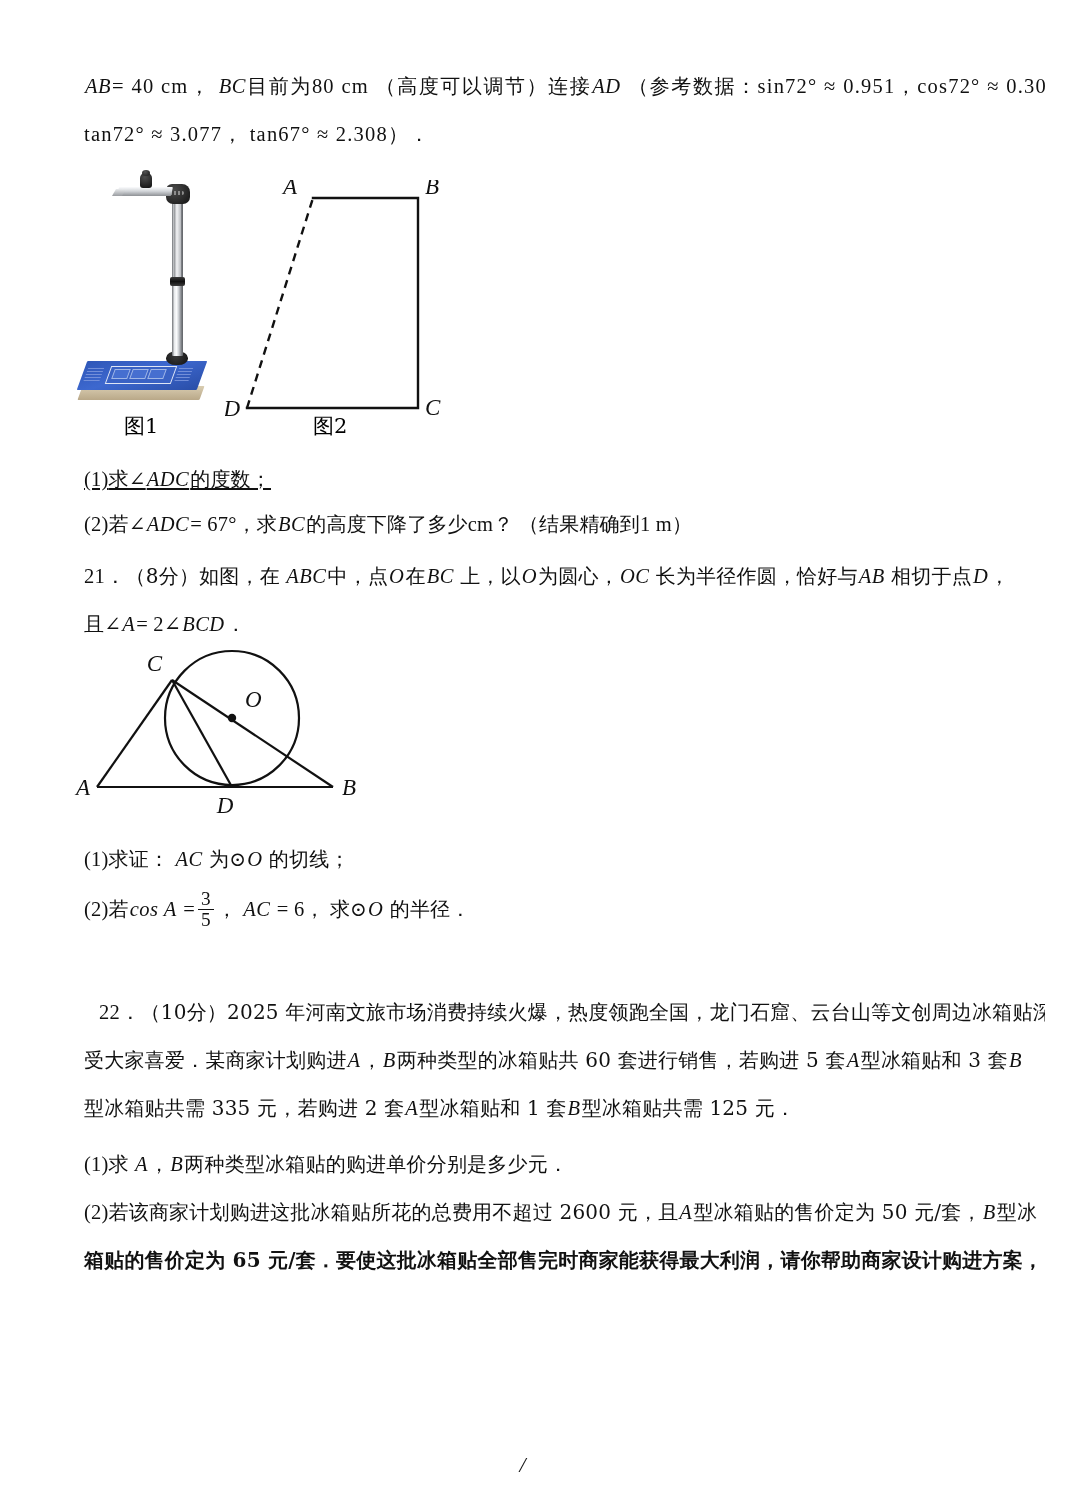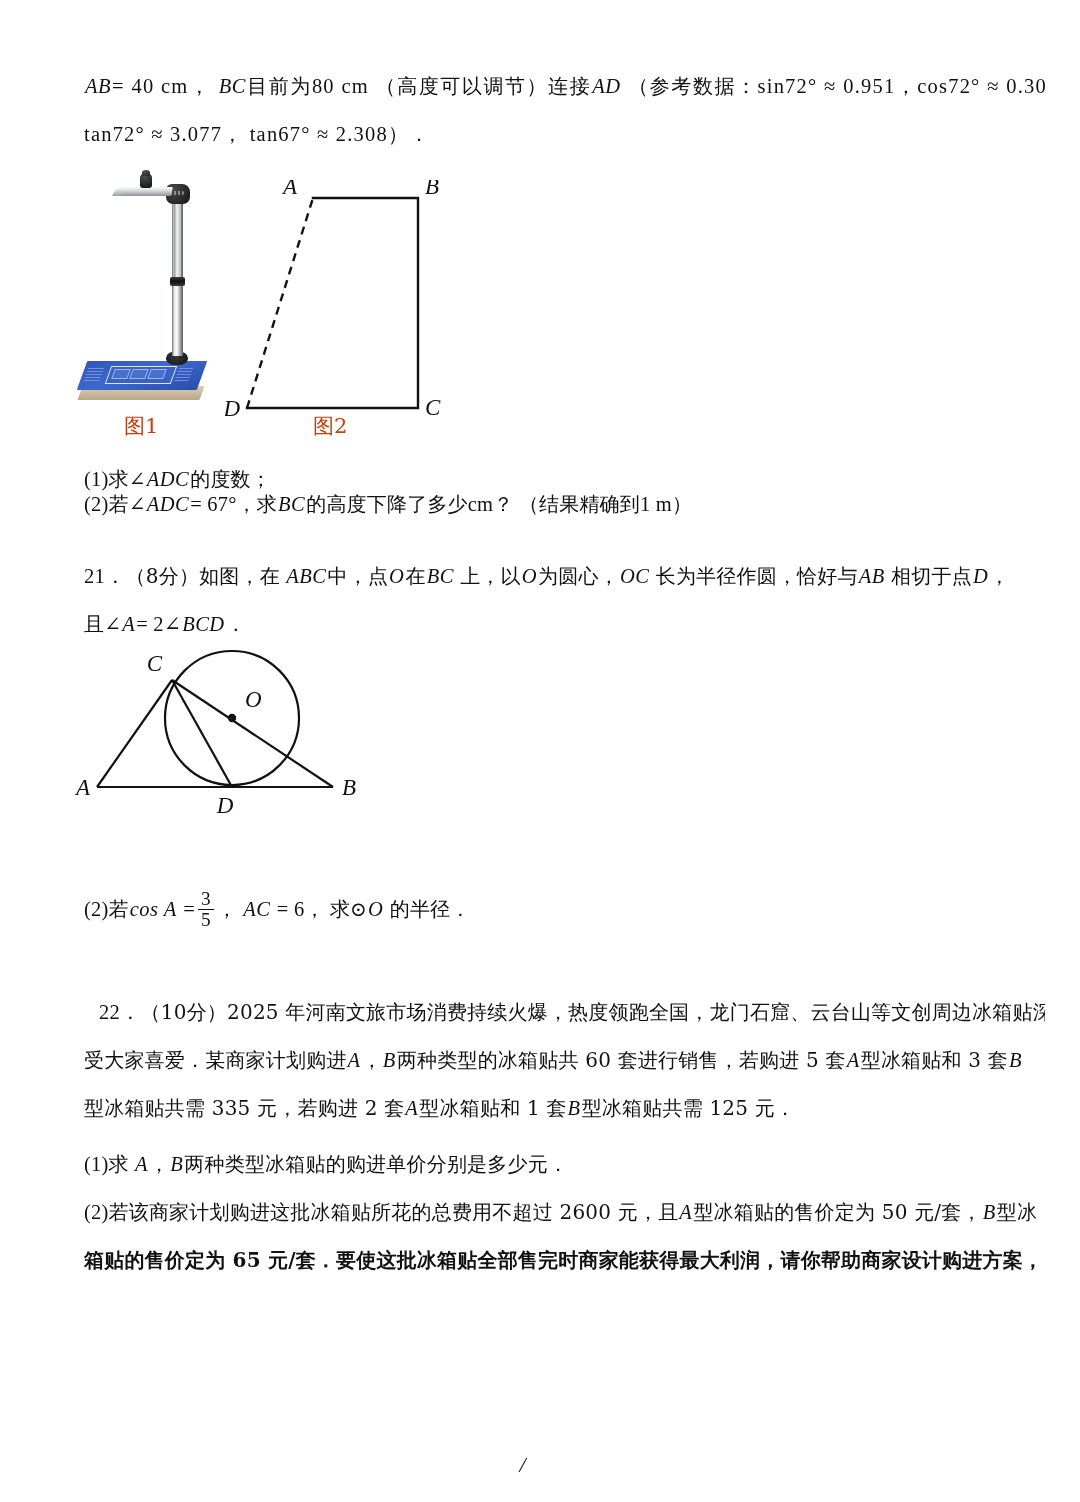--- a/index.html
+++ b/index.html
@@ -56,21 +56,21 @@
     font-size: 0.94em;
     margin: 0 3px;
   }
   .frac .num { display: block; padding: 0 3px; }
   .frac .den { display: block; padding: 0 3px; border-top: 1.4px solid #111; }
 
   .caption {
     position: absolute;
     font-family: "DejaVu Serif", "Liberation Serif", serif;
     font-size: 21px;
-    color: #c2410c;
+    color: #000000;
     white-space: nowrap;
   }
 
   
   .doccam { position: absolute; left: 78px; top: 170px; width: 132px; height: 248px; }
   .dc-base-edge {
     position: absolute; left: 2px; top: 216px; width: 122px; height: 14px;
     background: linear-gradient(#d9cdb2, #b9a888);
     transform: skewX(-20deg);
     border-radius: 1px;
@@ -212,25 +212,25 @@
     <polyline points="88,18 193,18 193,228 22,228" fill="none" stroke="#111111" stroke-width="2.4" stroke-linejoin="miter" stroke-linecap="square"></polyline>
 
     <line x1="22" y1="228" x2="88" y2="18" stroke="#111111" stroke-width="2.4" stroke-dasharray="8,6" stroke-linecap="butt"></line>
     <text x="72" y="14" font-family="Liberation Serif, serif" font-size="23" font-style="italic" text-anchor="end" fill="#111">A</text>
     <text x="200" y="14" font-family="Liberation Serif, serif" font-size="23" font-style="italic" fill="#111">B</text>
     <text x="200" y="235" font-family="Liberation Serif, serif" font-size="23" font-style="italic" fill="#111">C</text>
     <text x="15" y="236" font-family="Liberation Serif, serif" font-size="23" font-style="italic" text-anchor="end" fill="#111">D</text>
   </svg>
   <div class="caption" style="left:313px; top:412px;text-align:right;">图2</div>
 
-  <div class="para" style="top:455px;">
+  <div class="para" style="top:455px;text-decoration:underline;">
     <span>(1)</span><span class="cn">求∠</span><i class="v mono-ish">ADC</i><span class="cn">的度数；</span>
   </div>
 
-  <div class="para" style="top:480px;">
+  <div class="para" style="top:500px;">
     <span>(2)</span><span class="cn">若∠</span><i class="v mono-ish">ADC</i><span>= 67°</span><span class="cn">，</span><span class="cn">求</span><i class="v mono-ish">BC</i><span class="cn">的高度下降了多少</span><span>cm</span><span class="cn">？</span> <span class="cn">（结果精确到</span><span>1 m</span><span class="cn">）</span>
   </div>
 
   <div class="para" style="top:552px;">
     <span>21．</span><span class="cn">（8分）</span><span class="cn">如图，在</span>
     <i class="v mono-ish">ABC</i><span class="cn">中，点</span><i class="v">O</i><span class="cn">在</span><i class="v mono-ish">BC</i> <span class="cn">上，以</span><i class="v">O</i><span class="cn">为圆心，</span><i class="v mono-ish">OC</i> <span class="cn">长为半径作圆，恰好与</span><i class="v mono-ish">AB</i> <span class="cn">相切于点</span><i class="v">D</i><span class="cn">，</span>
   </div>
   <div class="para" style="top:600px;">
     <span class="cn">且∠</span><i class="v">A</i><span>= 2∠</span><i class="v mono-ish">BCD</i><span class="cn">．</span>
   </div>
@@ -247,20 +247,23 @@
     <line x1="102" y1="35" x2="162" y2="142" stroke="#111111" stroke-width="2.2"></line>
 
     <circle cx="162" cy="73" r="4.2" fill="#111111"></circle>
     <text x="20" y="150" font-family="Liberation Serif, serif" font-size="23" font-style="italic" text-anchor="end" fill="#111">A</text>
     <text x="272" y="150" font-family="Liberation Serif, serif" font-size="23" font-style="italic" fill="#111">B</text>
     <text x="92" y="26" font-family="Liberation Serif, serif" font-size="23" font-style="italic" text-anchor="end" fill="#111">C</text>
     <text x="155" y="168" font-family="Liberation Serif, serif" font-size="23" font-style="italic" text-anchor="middle" fill="#111">D</text>
     <text x="175" y="62" font-family="Liberation Serif, serif" font-size="23" font-style="italic" fill="#111">O</text>
   </svg>
 
+  <div class="para" style="top:835px;">
+    <span>(1)</span><span class="cn">求证：</span> <i class="v mono-ish">AC</i> <span class="cn">为⊙</span><i class="v">O</i> <span class="cn">的切线；</span>
+  </div>
 
   <div class="para" style="top:885px;">
     <span>(2)</span><span class="cn">若</span><i class="v">cos A</i> <span>=</span><span class="frac"><span class="num">3</span><span class="den">5</span></span><span class="cn">，</span> <i class="v mono-ish">AC</i> <span>= 6</span><span class="cn">，</span> <span class="cn">求⊙</span><i class="v">O</i> <span class="cn">的半径．</span>
   </div>
 
   <div class="para" style="top:988px;margin-left:15px;">
     <span>22．</span><span class="cn">（10分）</span><span class="cn">2025 年河南文旅市场消费持续火爆，热度领跑全国，龙门石窟、云台山等文创周边冰箱贴深</span>
   </div>
   <div class="para" style="top:1036px;">
     <span class="cn">受大家喜爱．某商家计划购进</span><i class="v">A</i><span class="cn">，</span><i class="v">B</i><span class="cn">两种类型的冰箱贴共 60 套进行销售，若购进 5 套</span><i class="v">A</i><span class="cn">型冰箱贴和 3 套</span><i class="v">B</i>

